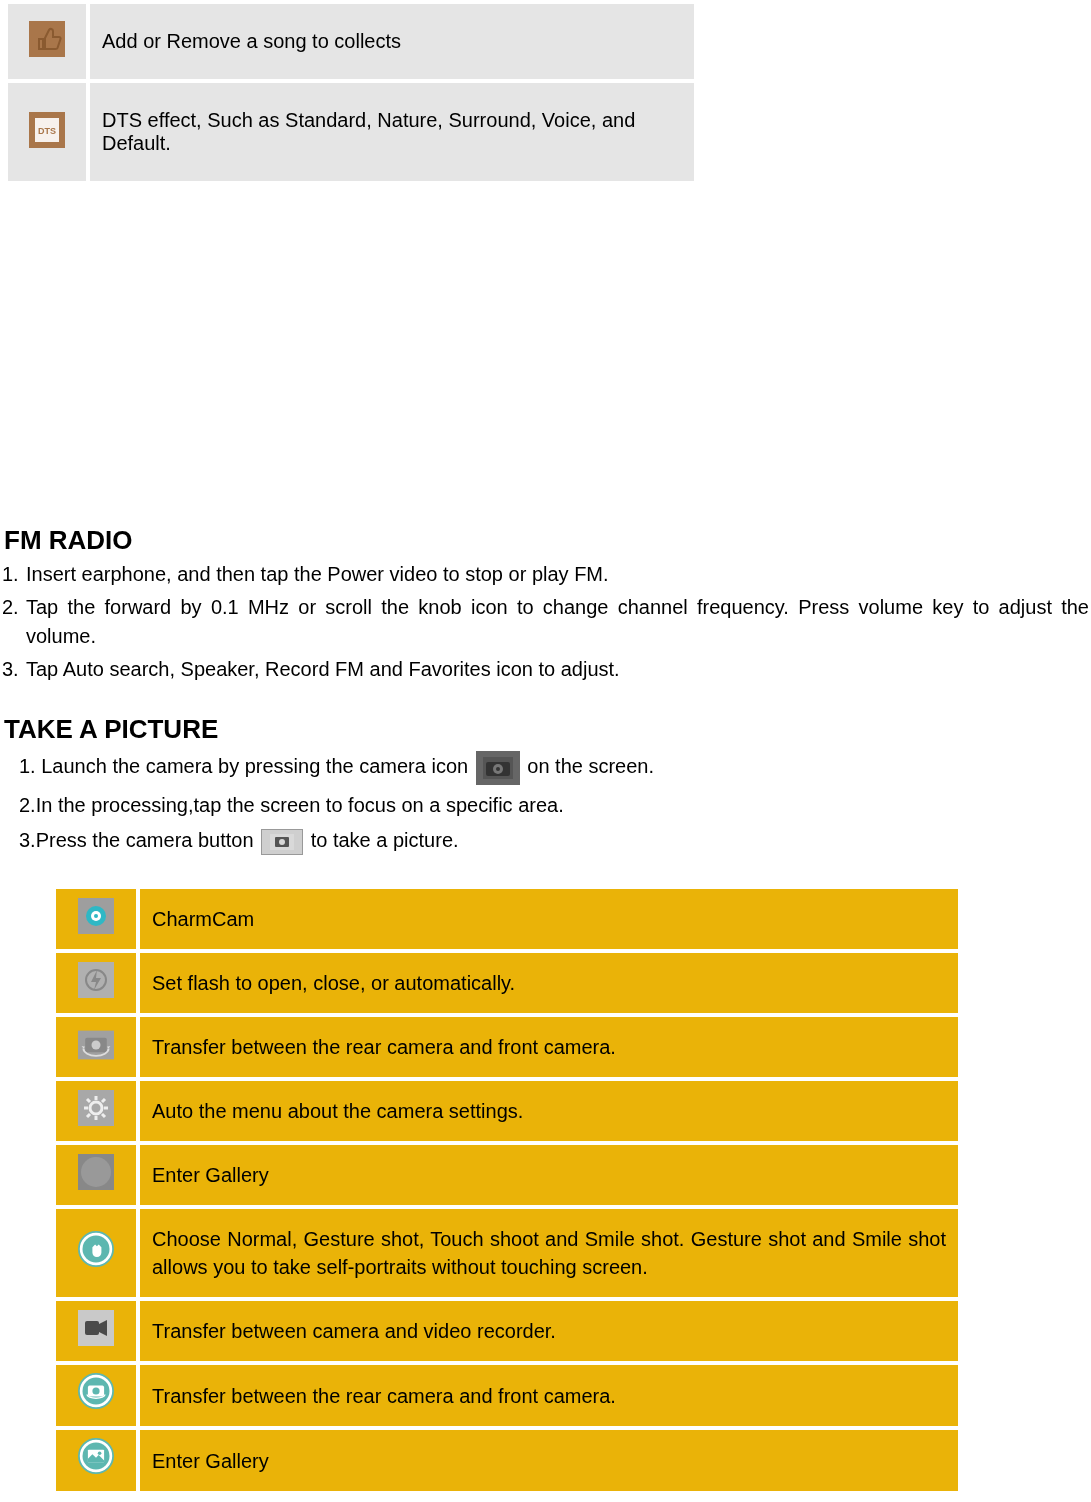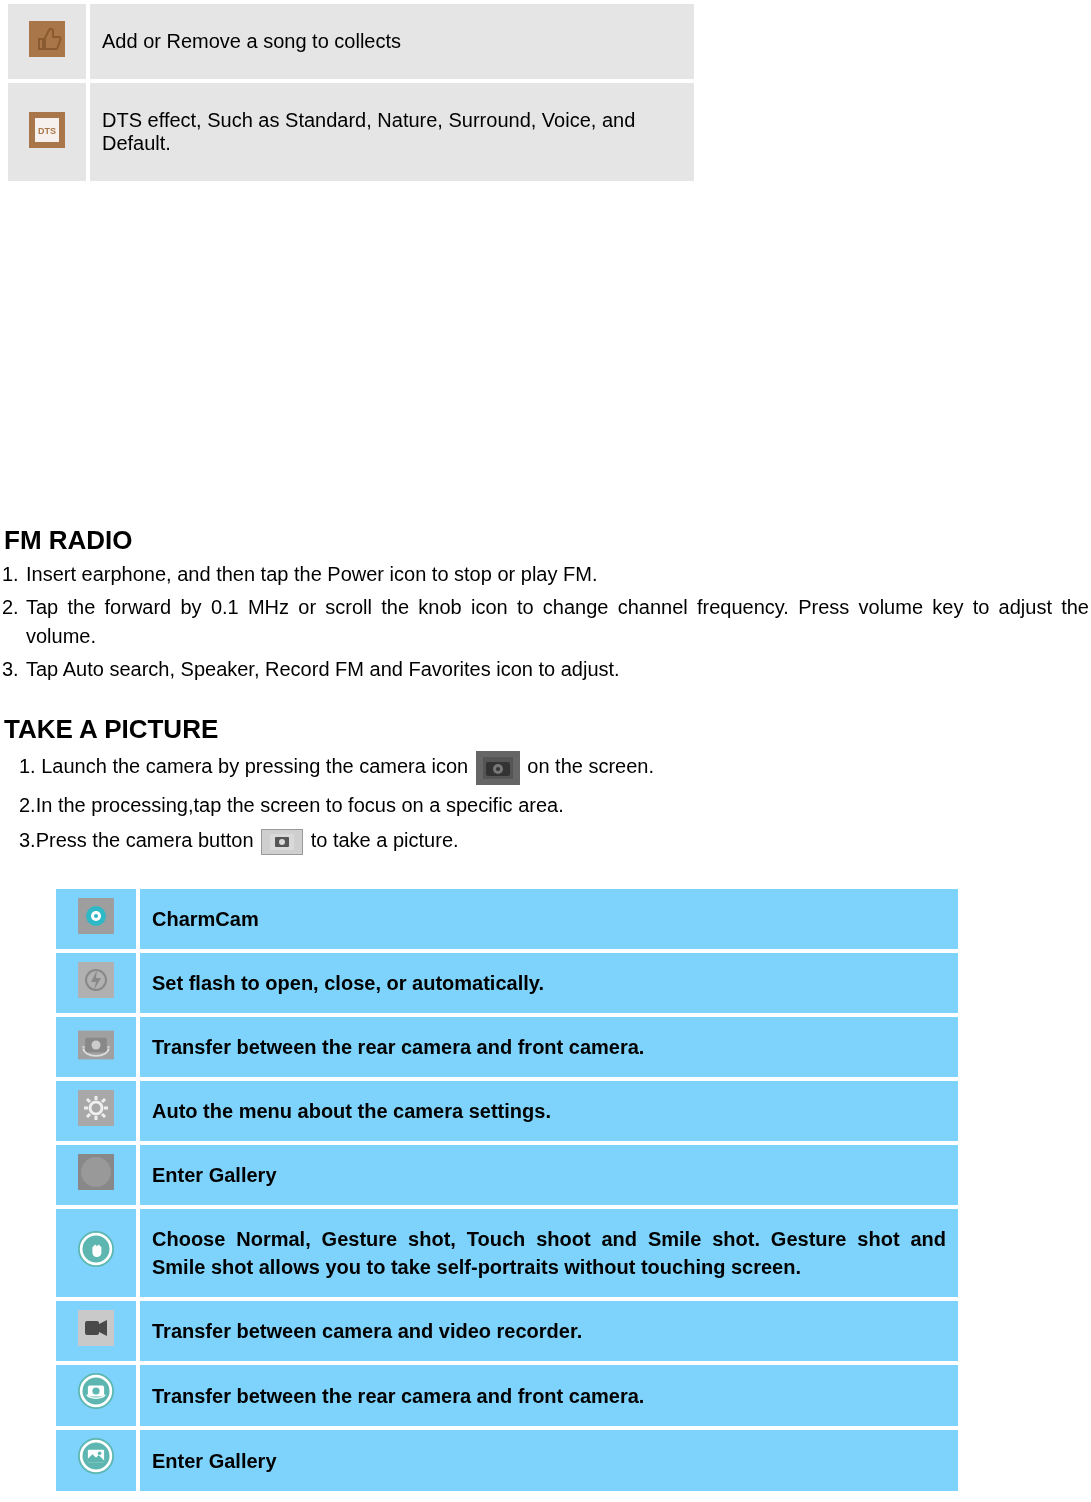--- a/index.html
+++ b/index.html
@@ -71,25 +71,24 @@
     background: #cfcfcf;
     border: 1px solid #999;
   }
   .camera-table {
     border-collapse: separate;
     border-spacing: 4px;
     margin: 30px 0 0 50px;
     width: 910px;
   }
   .camera-table td {
-    background: #7dd3fc;
+    background: #eab308;
     padding: 16px 12px;
     vertical-align: middle;
     line-height: 1.4;
-    font-weight: bold;
   }
   .camera-table td.icon-cell {
     width: 80px;
     text-align: center;
     padding: 8px;
   }
   .camera-table td.desc-cell {
     text-align: justify;
   }
   svg { display: block; }
@@ -125,21 +124,21 @@
       <td>DTS effect, Such as Standard, Nature, Surround, Voice, and Default.</td>
     </tr>
   </tbody>
     </table>
 
   <div class="section">
     <div class="heading">FM RADIO</div>
     <div class="ol-block">
       <div class="ol-row">
           <span class="ol-num">1.</span>
-          <span class="ol-text">Insert earphone, and then tap the Power icon to stop or play FM.</span>
+          <span class="ol-text">Insert earphone, and then tap the Power video to stop or play FM.</span>
         </div>
       <div class="ol-row">
           <span class="ol-num">2.</span>
           <span class="ol-text">Tap the forward by 0.1 MHz or scroll the knob icon to change channel frequency. Press volume key to adjust the volume.</span>
         </div>
       <div class="ol-row">
           <span class="ol-num">3.</span>
           <span class="ol-text">Tap Auto search, Speaker, Record FM and Favorites icon to adjust.</span>
         </div>
     </div>

